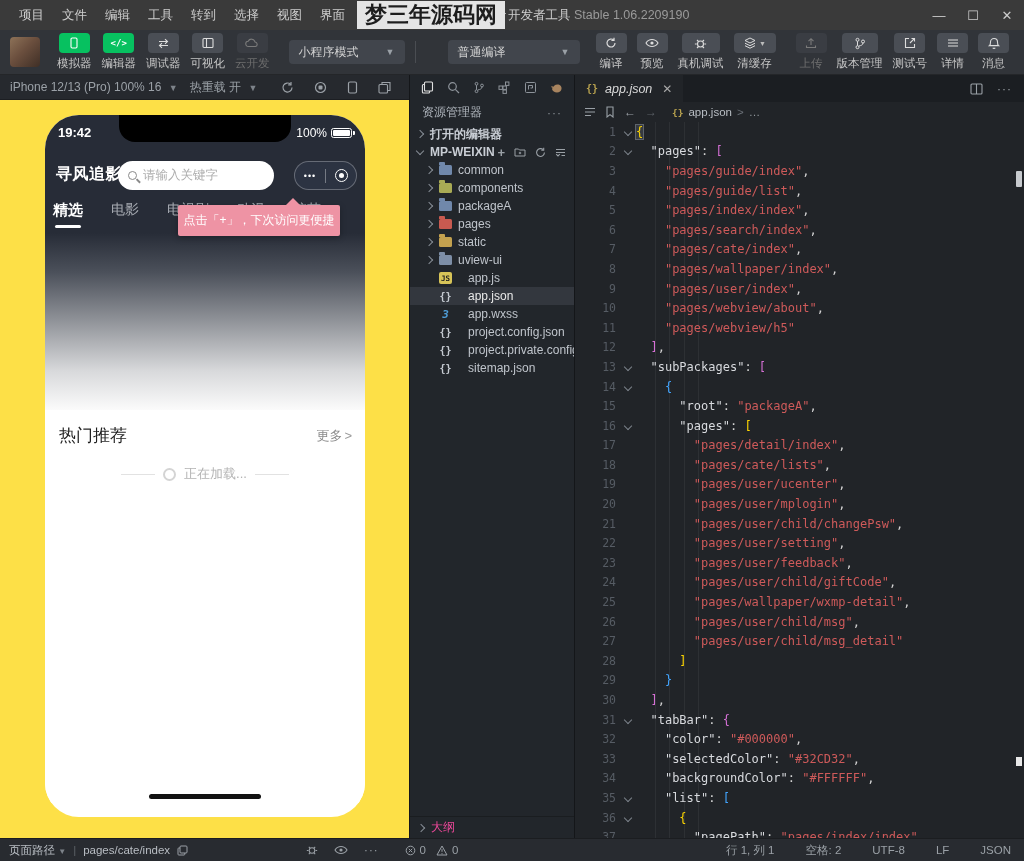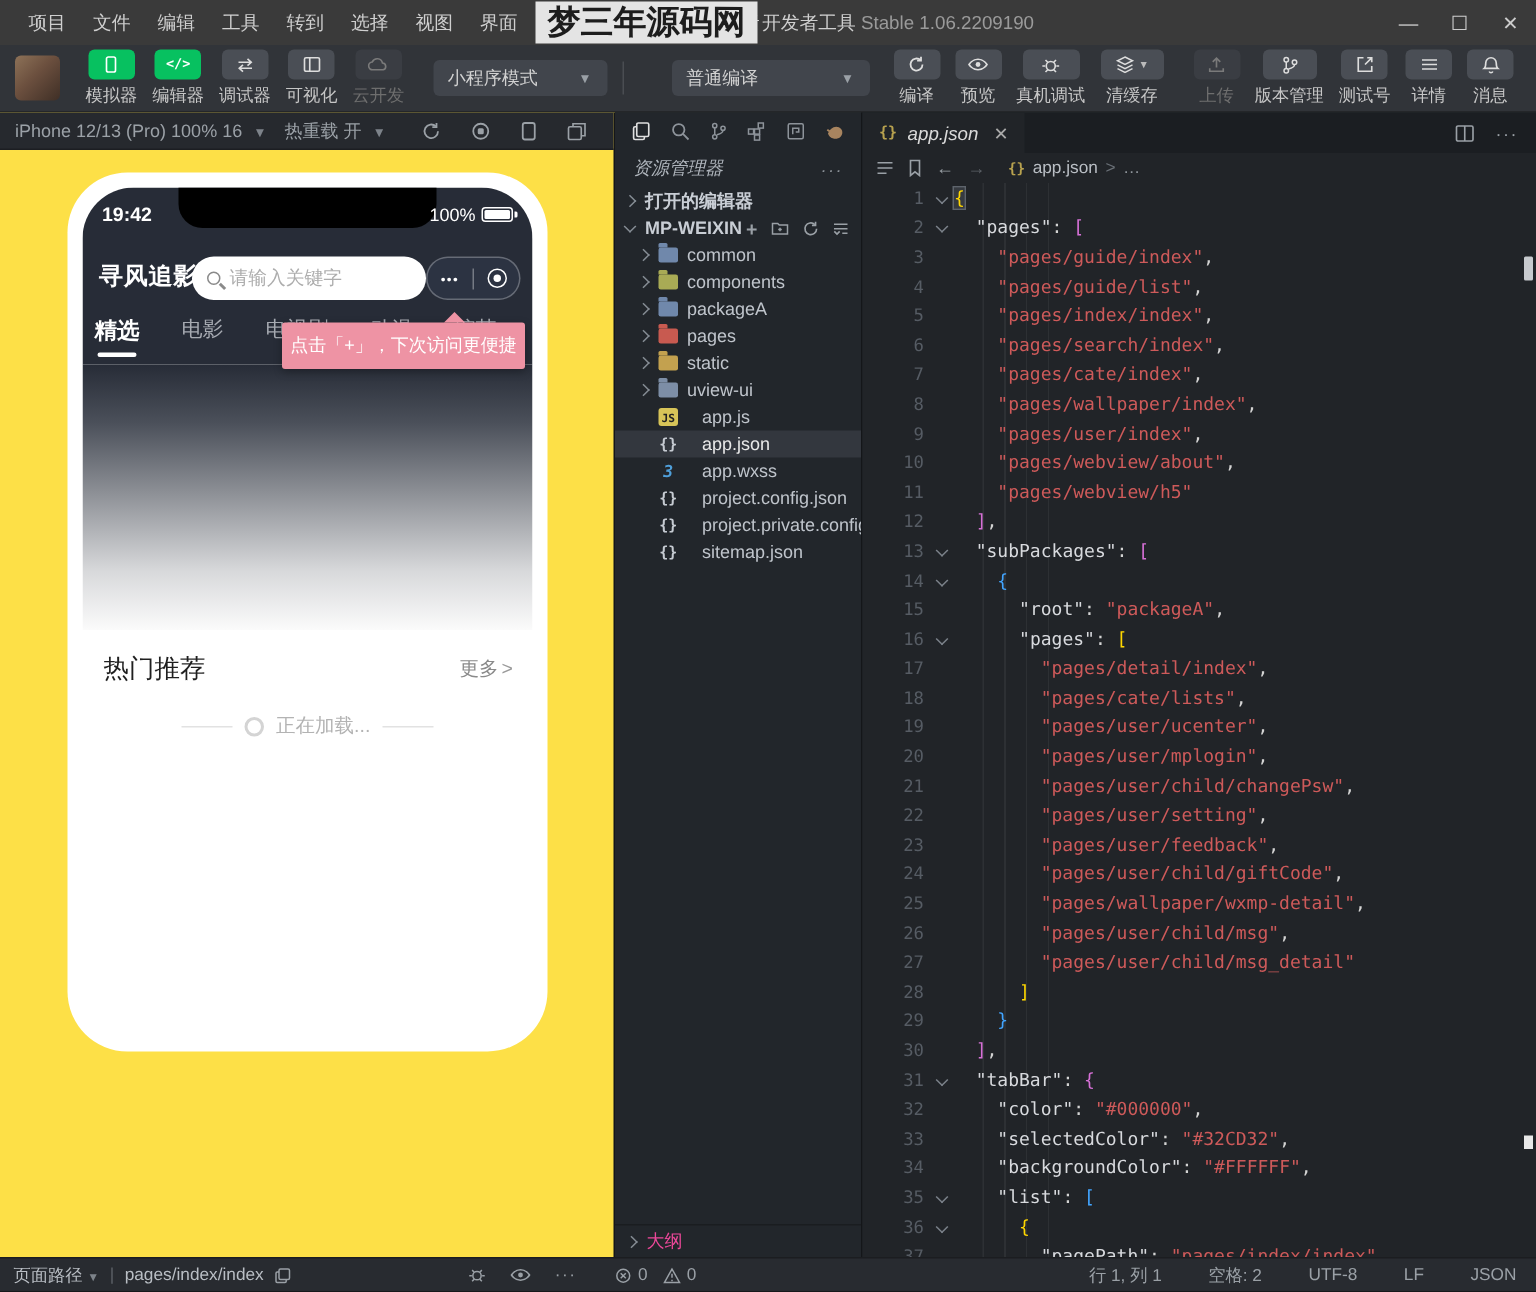--- a/index.html
+++ b/index.html
@@ -39,21 +39,21 @@
   .right-group { margin-left:auto; display:flex; }
   svg.ic { display:block; }
   
   .main { display:flex; height:763px; }
   
   .sim { width:410px; background:#fde047; display:flex; flex-direction:column; border-right:1px solid #141619; }
   .sim-toolbar { height:25px; background:#26292e; border-bottom:1px solid #1c1e22; display:flex; align-items:center; padding:0 10px; color:#9ba1a7; font-size:12px; }
   .sim-toolbar .caret { font-size:9px; margin-left:4px; color:#7d838a; }
   .sim-icons { margin-left:auto; display:flex; gap:20px; align-items:center; padding-right:8px; }
   .sim-body { position:relative; flex:1; }
-  .phone { position:absolute; left:45px; top:15px; width:320px; height:586px; background:#fff; border-radius:40px; padding:10px; }
+  .phone { position:absolute; left:45px; top:15px; width:320px; height:702px; background:#fff; border-radius:40px; padding:0; }
   .screen { position:relative; width:100%; height:100%; border-radius:34px; overflow:hidden; background:#fff; }
   .scr-dark { position:relative; height:118px; background:#272c37; }
   .notch { position:absolute; top:0; left:50%; transform:translateX(-50%); width:172px; height:27px; background:#000; border-radius:0 0 16px 16px; }
   .p-status { position:absolute; top:10px; left:13px; right:10px; display:flex; justify-content:space-between; align-items:center; color:#fff; }
   .p-time { font-size:13px; font-weight:bold; }
   .p-batt { display:flex; align-items:center; gap:4px; font-size:12px; }
   .batt-body { position:relative; width:21px; height:10px; border:1px solid #fff; border-radius:2.5px; }
   .batt-body::after { content:""; position:absolute; inset:1px; background:#fff; border-radius:1px; }
   .batt-tip { width:2px; height:4px; background:#fff; border-radius:0 1px 1px 0; margin-left:-3px; }
   .p-nav { position:absolute; top:46px; left:0; right:0; height:29px; }
@@ -81,21 +81,21 @@
   .p-loading { display:flex; align-items:center; justify-content:center; gap:8px; margin-top:18px; color:#b3b3b3; font-size:13px; }
   .ld-line { width:34px; height:1px; background:#e2e2e2; }
   .ld-ring { width:13px; height:13px; border:2px solid #d4d4d4; border-radius:50%; }
   .home-bar { position:absolute; left:50%; transform:translateX(-50%); bottom:4px; width:112px; height:5px; border-radius:3px; background:#121212; }
   .tooltip { position:absolute; left:133px; top:90px; width:162px; height:31px; background:#ee93a4; border-radius:2px;
     color:#fff; font-size:12px; display:flex; align-items:center; justify-content:center; z-index:6; box-shadow:0 2px 6px rgba(0,0,0,.28); white-space:nowrap; }
   .tooltip::before { content:""; position:absolute; top:-7px; left:108px; border:7px solid transparent; border-bottom:7px solid #ee93a4; border-top:0; }
   
   .explorer { width:165px; background:#22262b; border-right:1px solid #141619; display:flex; flex-direction:column; overflow:hidden; }
   .activity { height:25px; display:flex; align-items:center; gap:13px; padding:0 11px; }
-  .panel-title { height:25px; display:flex; align-items:center; padding:0 12px; color:#afb5bc; font-size:12px;font-style:italic; }
+  .panel-title { height:25px; display:flex; align-items:center; padding:0 12px; color:#afb5bc; font-size:12px; }
   .panel-title .more { margin-left:auto; color:#8b9197; letter-spacing:1px; }
   .trow { height:18px; display:flex; align-items:center; padding-left:7px; color:#bfc4cb; font-size:12px; white-space:nowrap; }
   .trow.head { color:#c9ced5; font-weight:bold; }
   .trow.proj .picons { margin-left:auto; display:flex; gap:9px; padding-right:8px; color:#9aa0a6; align-items:center; }
   .trow.sel { background:#33373e; color:#e8e8e8; }
   .chev { width:6px; height:6px; border-right:1.3px solid #868d95; border-bottom:1.3px solid #868d95; display:inline-block; flex:none; }
   .chev.r { transform:rotate(-45deg); margin-right:7px; }
   .chev.d { transform:rotate(45deg); margin-right:7px; margin-top:-3px; }
   .chev.sp { visibility:hidden; margin-right:7px; }
   .indent { width:9px; flex:none; }
@@ -652,21 +652,21 @@
     </div>
   </div>
 
   <div class="statusbar">
     <span class="sb-left">
       <span class="sb-path">
         <span>页面路径</span>
         <span class="sb-caret">▼</span>
       </span>
       <span class="sb-div">|</span>
-      <span class="sb-path">pages/index/index</span>
+      <span class="sb-path">pages/cate/index</span>
       <span>
           <svg class="ic" width="11" height="11" viewBox="0 0 11 11">
             <rect x="3" y="1" width="7" height="7" rx="1" fill="none" stroke="#9aa0a6" stroke-width="1"></rect>
             <path d="M3 3H1.8a.8.8 0 0 0-.8.8V9.2a.8.8 0 0 0 .8.8H7a.8.8 0 0 0 .8-.8V8" fill="none" stroke="#9aa0a6" stroke-width="1"></path>
           </svg>
         </span>
     </span>
     <span class="sb-midicons">
       <span>
           <svg class="ic" width="12" height="12" viewBox="0 0 13 13">

